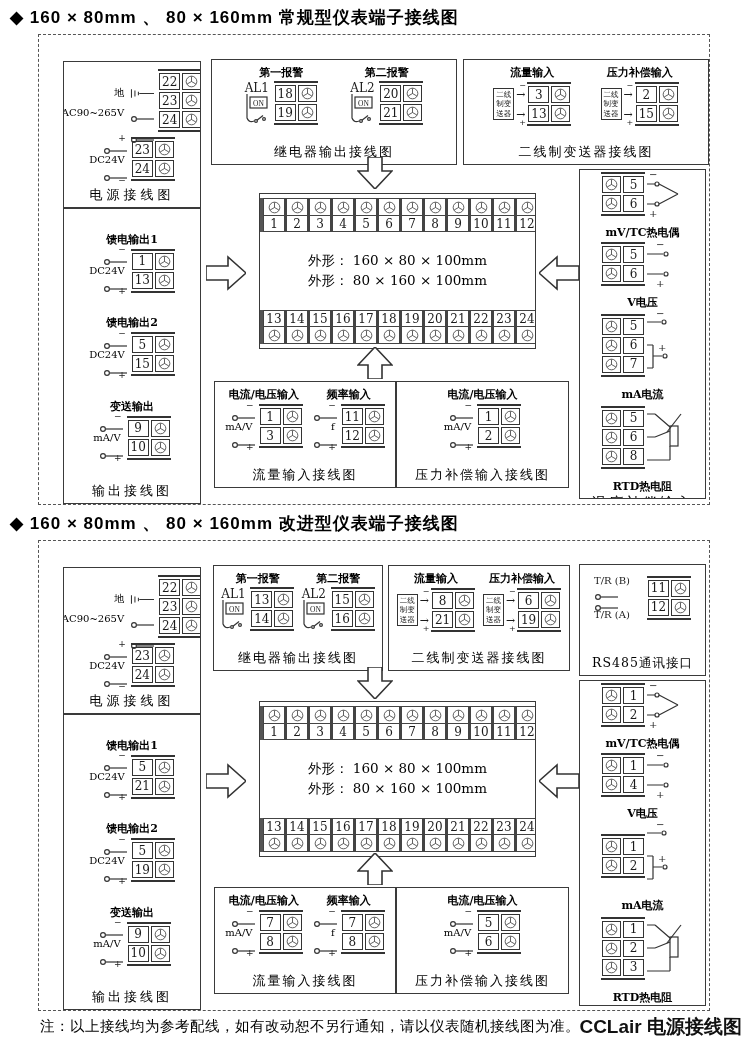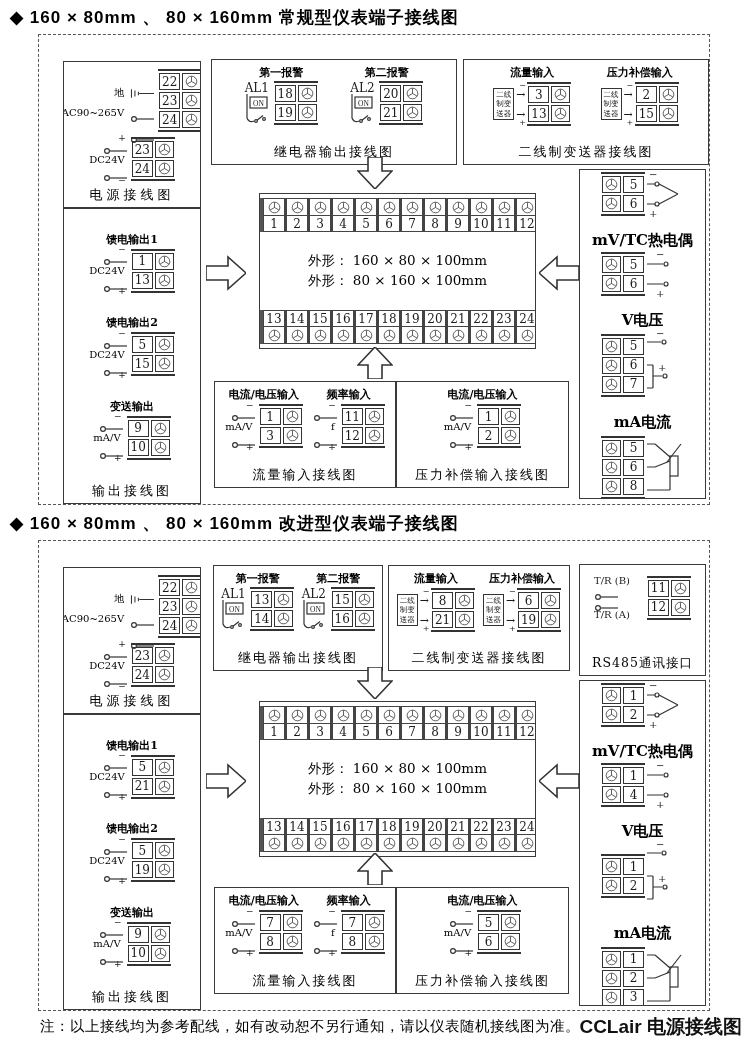--- a/index.html
+++ b/index.html
@@ -35,21 +35,21 @@
   
   .alrow{display:flex;align-items:center;gap:3px;}
   .alcol{display:flex;flex-direction:column;align-items:flex-start;}
   .alname{font-size:12px;line-height:1;}
   
   .rsleft{display:flex;flex-direction:column;align-items:flex-start;gap:1px;}
   .rslabel{font-size:10px;white-space:nowrap;}
   
   .tempgroup{display:flex;flex-direction:column;align-items:center;}
   .temprow{display:flex;align-items:center;gap:1px;}
-  .tempcap{font-size:15px;font-weight:bold;white-space:nowrap;margin-top:13px;color:#000;}
+  .tempcap{font-size:11px;font-weight:bold;white-space:nowrap;margin-top:7px;color:#000;}
   .tcap2{text-align:center;font-size:15px;letter-spacing:2px;line-height:1.25;color:#000;padding-bottom:2px;}
   
   .cstrip{display:flex;justify-content:center;margin:4px auto 0;border-left:3px solid #555;border-right:3px solid #555;}
   .cstrip.bot{margin:0 auto 4px;}
   .ccell{display:flex;flex-direction:column;border:1.2px solid #444;border-left-width:2.2px;box-sizing:border-box;}
   .ccell:first-child{border-left-width:1.2px;}
   .cnum{width:20px;height:16px;display:flex;align-items:center;justify-content:center;font-size:12px;border-top:1.2px solid #444;box-sizing:border-box;}
   .cscrewcell{width:20px;height:16px;display:flex;align-items:center;justify-content:center;box-sizing:border-box;}
   .cstrip.bot .cnum{border-top:none;border-bottom:1.2px solid #444;}
   .cmid{text-align:center;font-size:13.5px;line-height:1.45;color:#000;}

